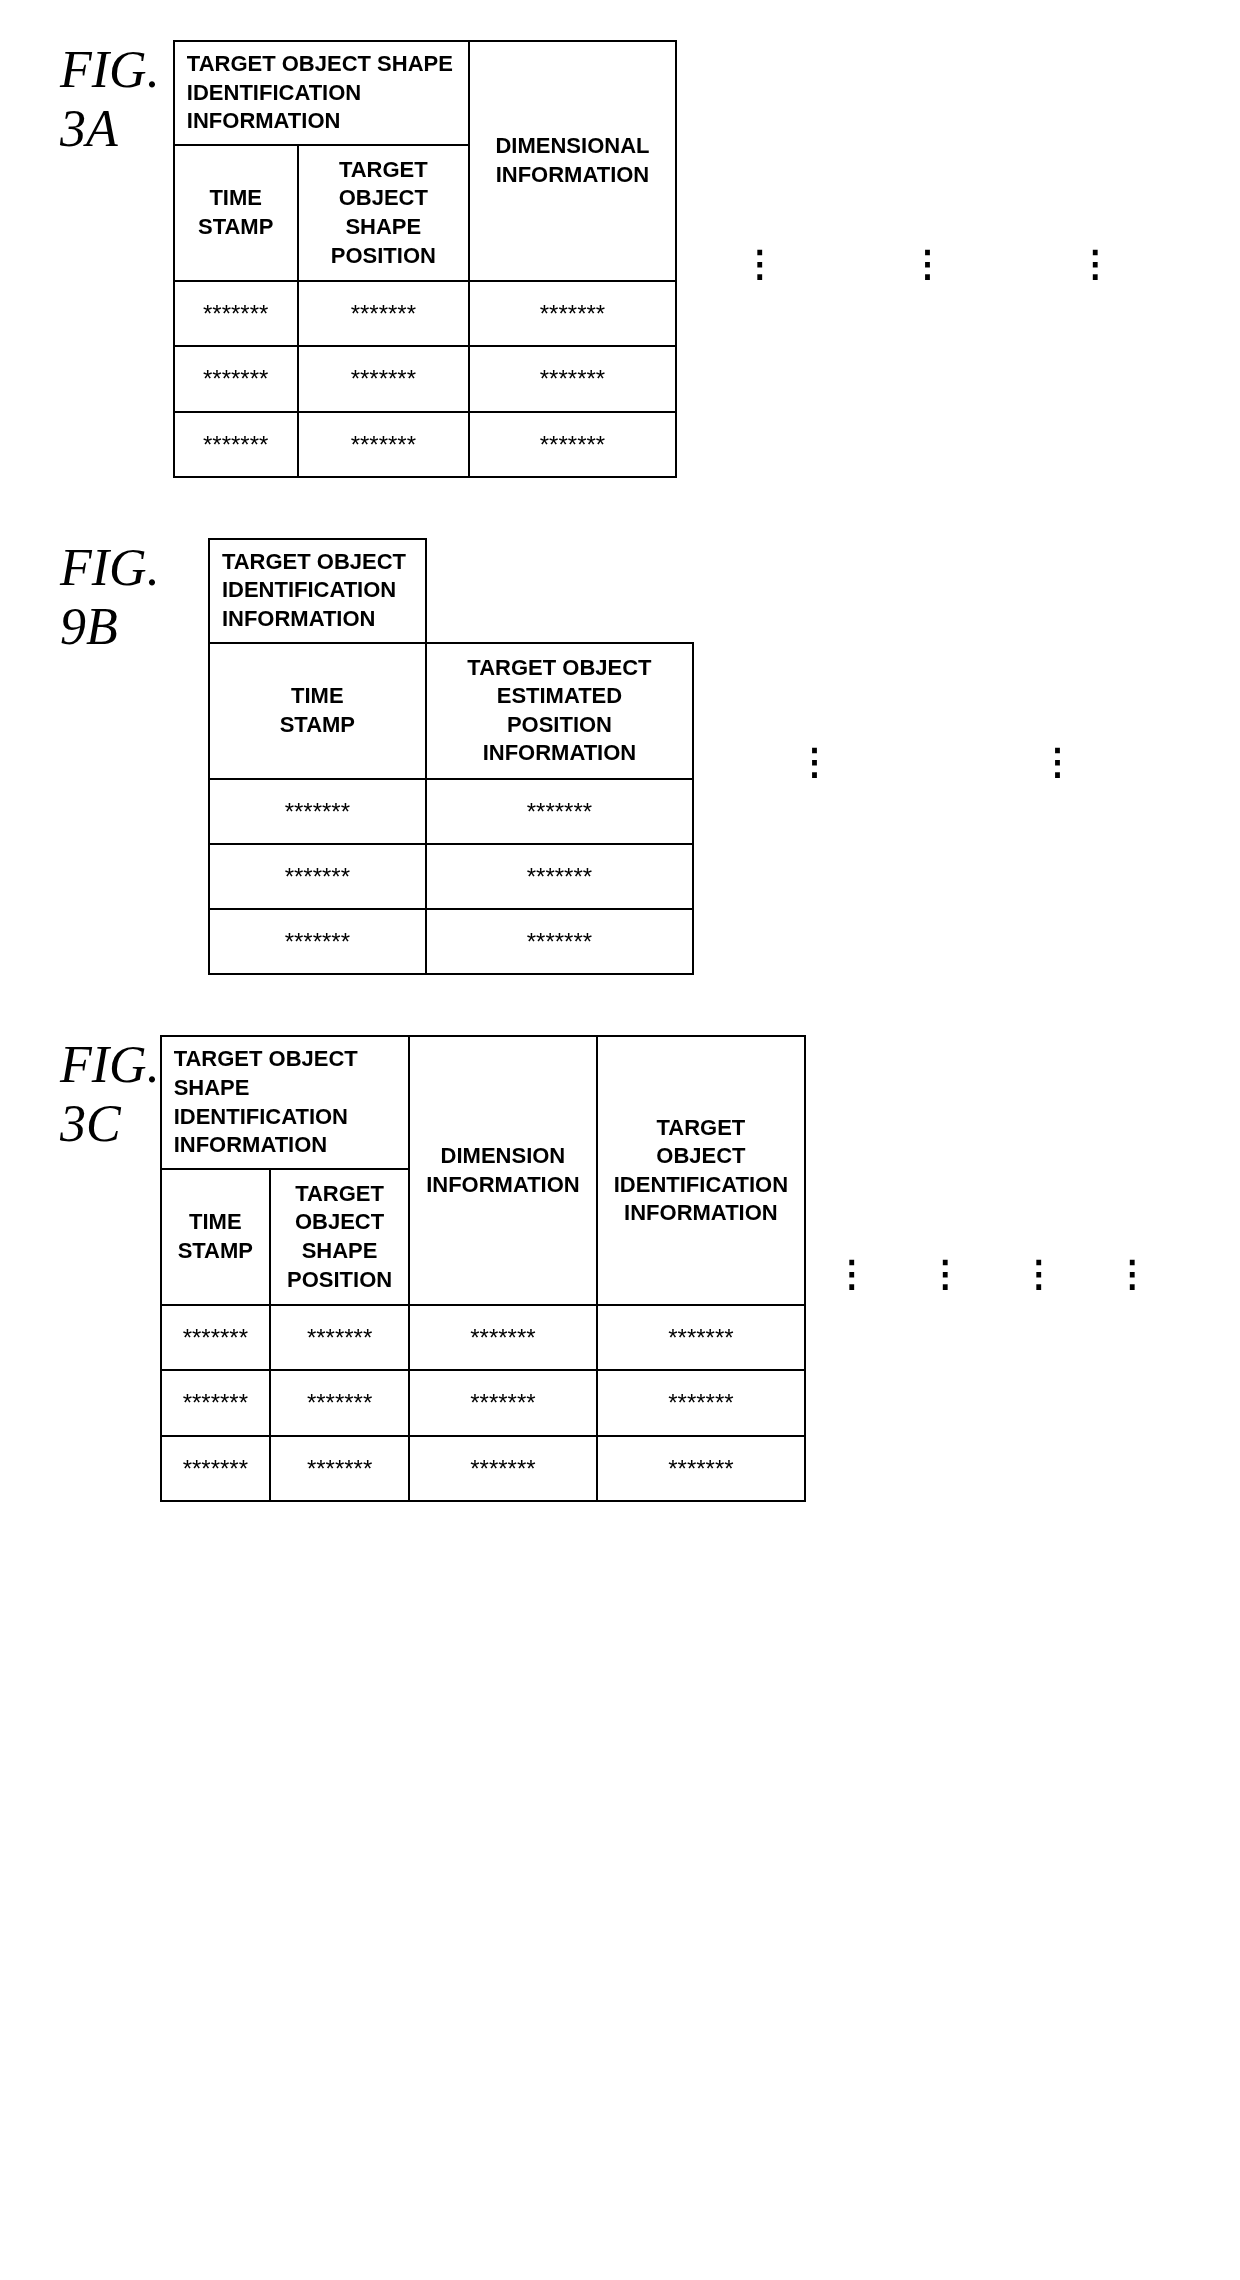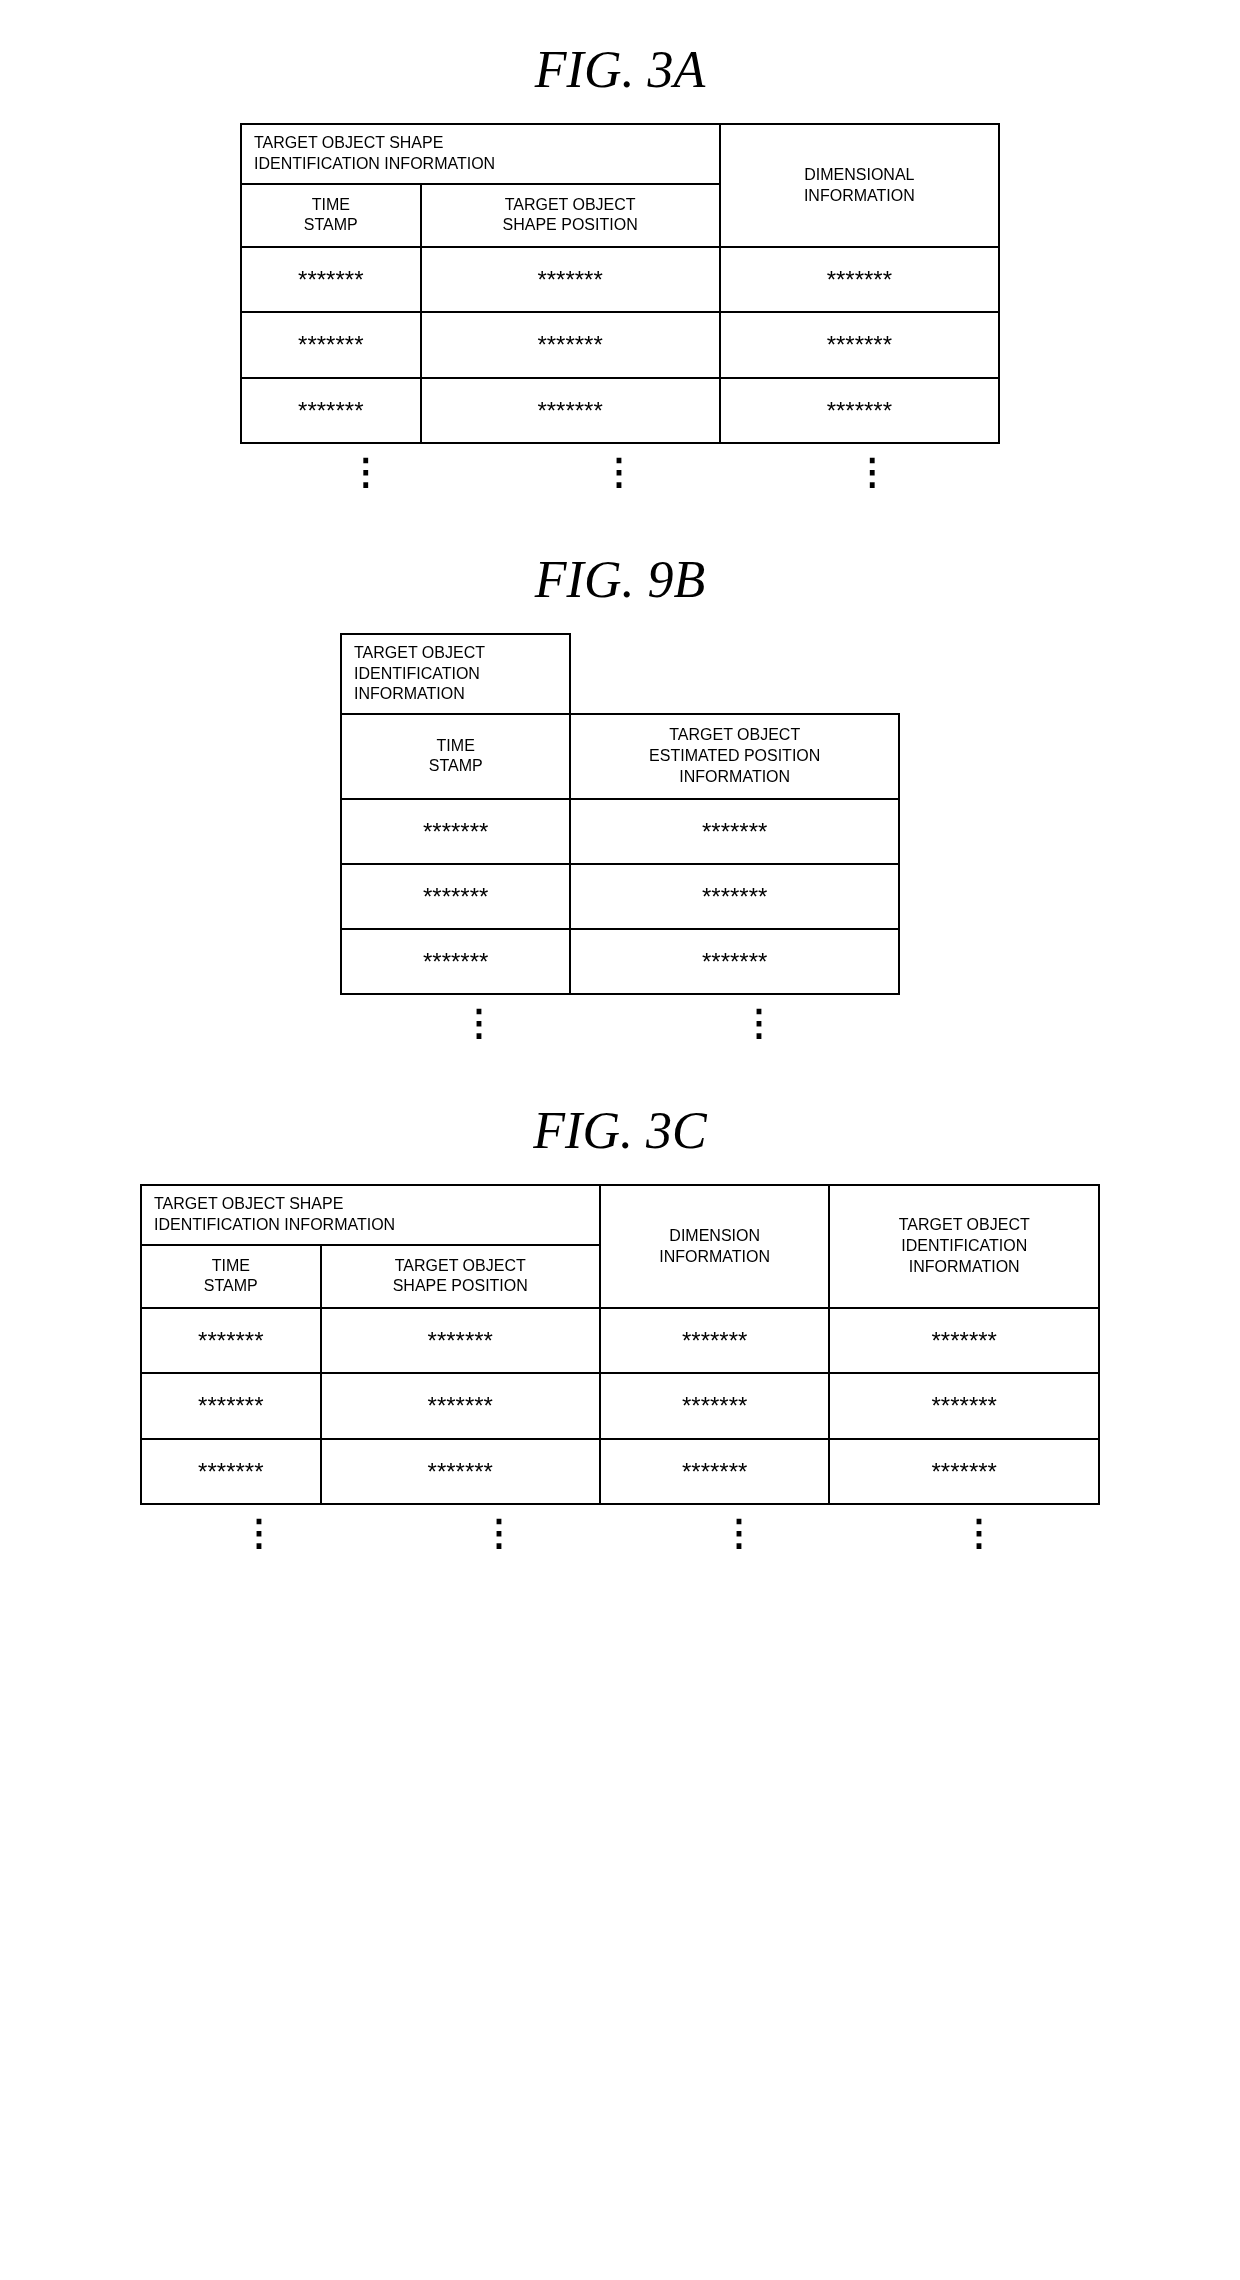--- a/index.html
+++ b/index.html
@@ -15,44 +15,43 @@
       min-height: 2280px;
       display: flex;
       flex-direction: column;
       align-items: center;
       padding: 40px 60px;
     }
 
     .figure-section {
       width: 100%;
       display: flex;
-      flex-direction: column;
-      align-items: center;
+      flex-direction: row;
       margin-bottom: 60px;
     }
 
     .figure-title {
       font-size: 52px;
       font-weight: normal;
       font-style: italic;
       margin-bottom: 24px;
       font-family: 'Times New Roman', Times, serif;
     }
 
     table {
       border-collapse: collapse;
       font-family: Arial, sans-serif;
     }
 
     td, th {
       border: 2px solid #000;
       text-align: center;
       vertical-align: middle;
-      font-weight: normal;
-      font-size: 16px;
+      font-weight: bold;
+      font-size: 22px;
       padding: 10px 16px;
       line-height: 1.3;
     }
 
     .header-cell {
       border: 2px solid #000;
     }
 
     .dots-row {
       display: flex;

